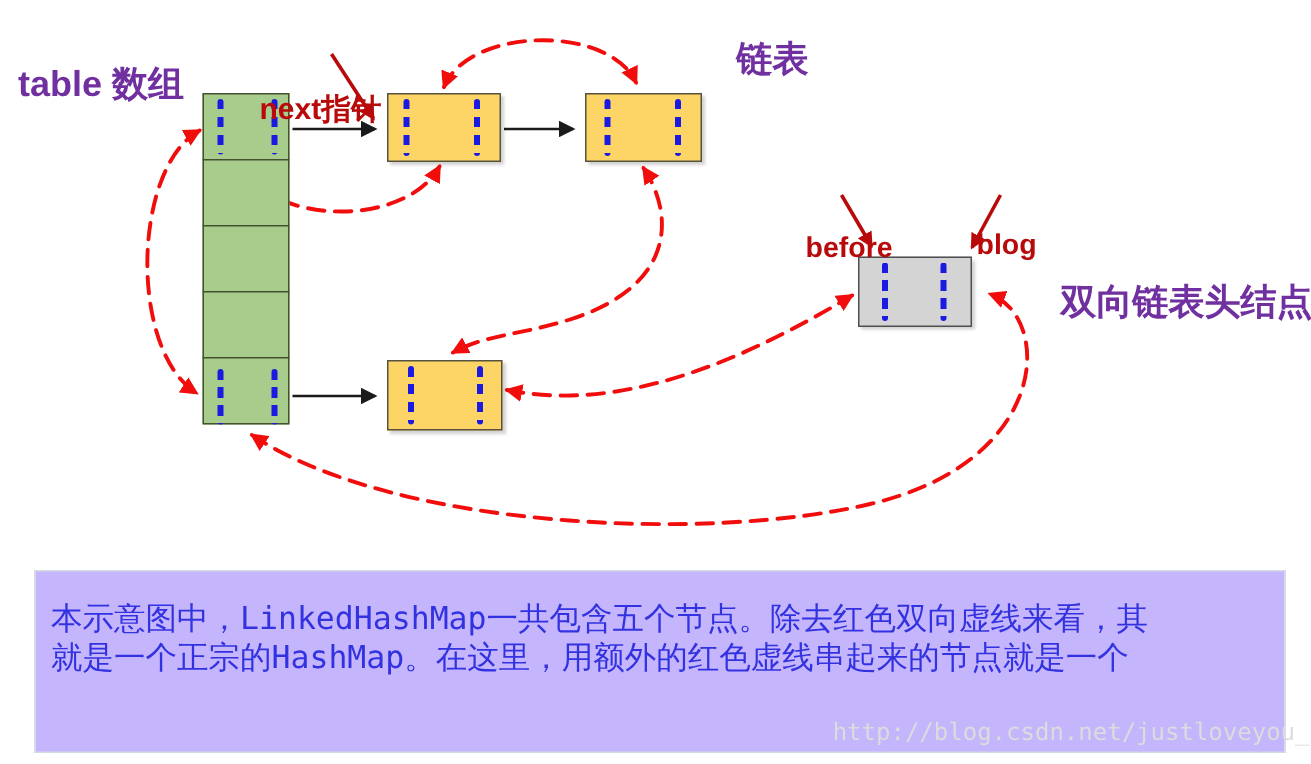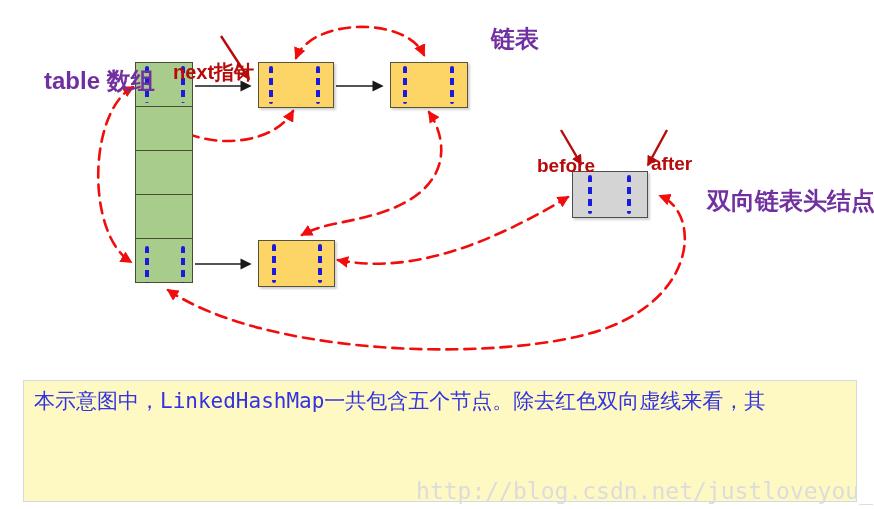--- a/index.html
+++ b/index.html
@@ -26,27 +26,27 @@
        background:repeating-linear-gradient(to bottom,
          var(--pointer-blue,#1A1AE0) 0 7px, transparent 7px 12px);}
 
   
   .lbl{position:absolute;font-weight:bold;white-space:nowrap;}
   .purple{color:var(--label-purple,#7030A0);font-size:24px;}
   .dred{color:var(--annotation-red,#B80A0A);font-size:19px;margin-top:48px;}
 
   
   .note{position:absolute;left:23px;top:380px;width:834px;height:122px;
-        box-sizing:border-box;background:#fef9c3;border:1px solid #D3DBE2;
-        padding:7px 10px;overflow:hidden;}
+        box-sizing:border-box;background:#c4b5fd;border:1px solid #D3DBE2;
+        padding:18px 10px;overflow:hidden;}
   .note-line{font-family:"DejaVu Sans Mono", monospace;font-size:21px;line-height:26px;
              color:var(--note-text-blue,#3232E0);white-space:nowrap;}
 
   .watermark{position:absolute;right:1px;top:478px;
-             font-family:"DejaVu Sans Mono", monospace;font-size:23px;
+             font-family:"DejaVu Sans Mono", monospace;font-size:16px;
              color:var(--watermark-gray,#DCDCDC);white-space:nowrap;}
 
   svg .redlink{stroke:var(--link-red,#F20D0D);stroke-width:2.6;fill:none;
                stroke-dasharray:11 7;stroke-linecap:round;}
   svg .blackarrow{stroke:#1a1a1a;stroke-width:1.6;fill:none;}
   svg .dredarrow{stroke:var(--annotation-red,#B80A0A);stroke-width:2.4;fill:none;}
 </style>
 </head>
 <body>
 
@@ -103,26 +103,27 @@
   <div class="ptr" style="left:450px;top:66px;height:38px;"></div>
 
   <div class="node entry node-shadow" style="left:258px;top:240px;width:77px;height:47px;"></div>
   <div class="ptr" style="left:272px;top:244px;height:39px;"></div>
   <div class="ptr" style="left:318px;top:244px;height:39px;"></div>
 
   <div class="node head node-shadow" style="left:572px;top:171px;width:76px;height:47px;"></div>
   <div class="ptr" style="left:588px;top:175px;height:39px;"></div>
   <div class="ptr" style="left:627px;top:175px;height:39px;"></div>
 
-  <div class="lbl purple" style="left:12px;top:65px;margin-left:32px;">table 数组</div>
+  <div class="lbl purple" style="left:12px;top:40px;">table 数组</div>
   <div class="lbl dred" style="left:173px;top:11px;font-size:20px;">next指针</div>
   <div class="lbl purple" style="left:491px;top:23px;">链表</div>
   <div class="lbl dred" style="left:537px;top:107px;">before</div>
-  <div class="lbl dred" style="left:651px;top:105px;">after</div>
+  <div class="lbl dred" style="left:651px;top:105px;">blog</div>
   <div class="lbl purple" style="left:694px;top:185px;margin-left:13px;">双向链表头结点</div>
 
   <div class="note">
     <div class="note-line">本示意图中，LinkedHashMap一共包含五个节点。除去红色双向虚线来看，其</div>
+    <div class="note-line">就是一个正宗的HashMap。在这里，用额外的红色虚线串起来的节点就是一个</div>
   </div>
 
   <div class="watermark">http://blog.csdn.net/justloveyou_</div>
 
 </div>
 
 </body></html>

